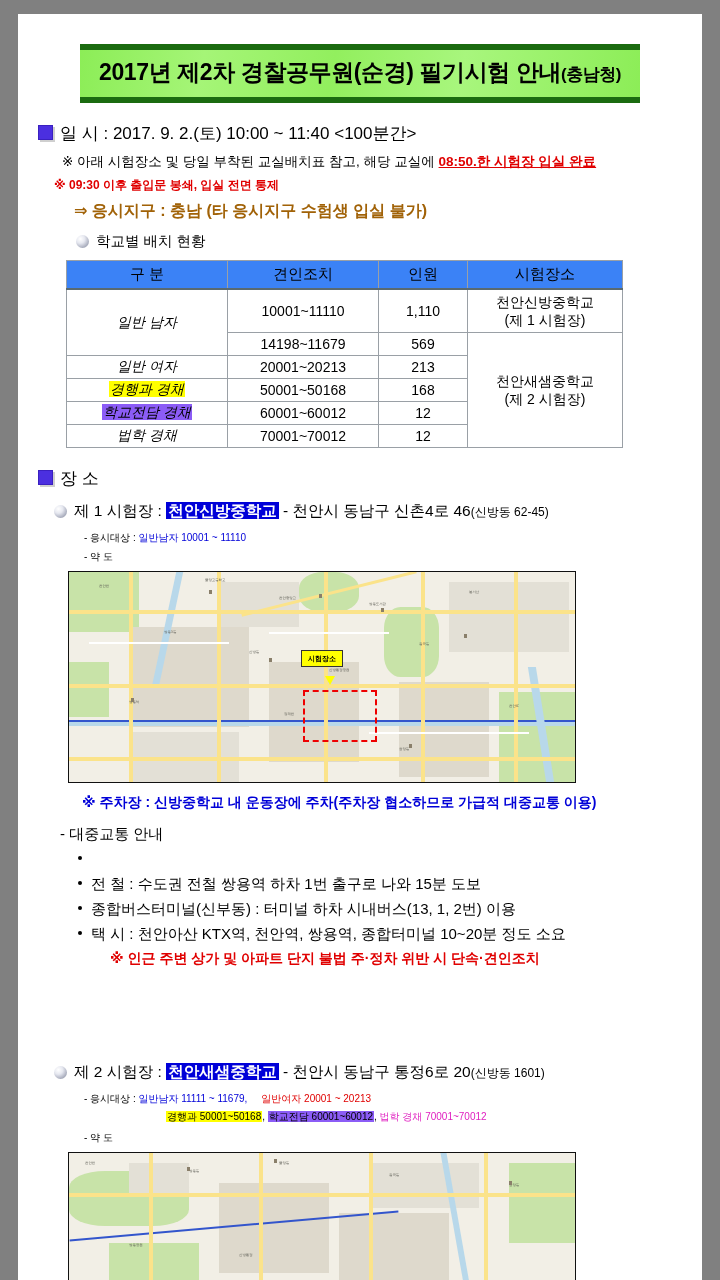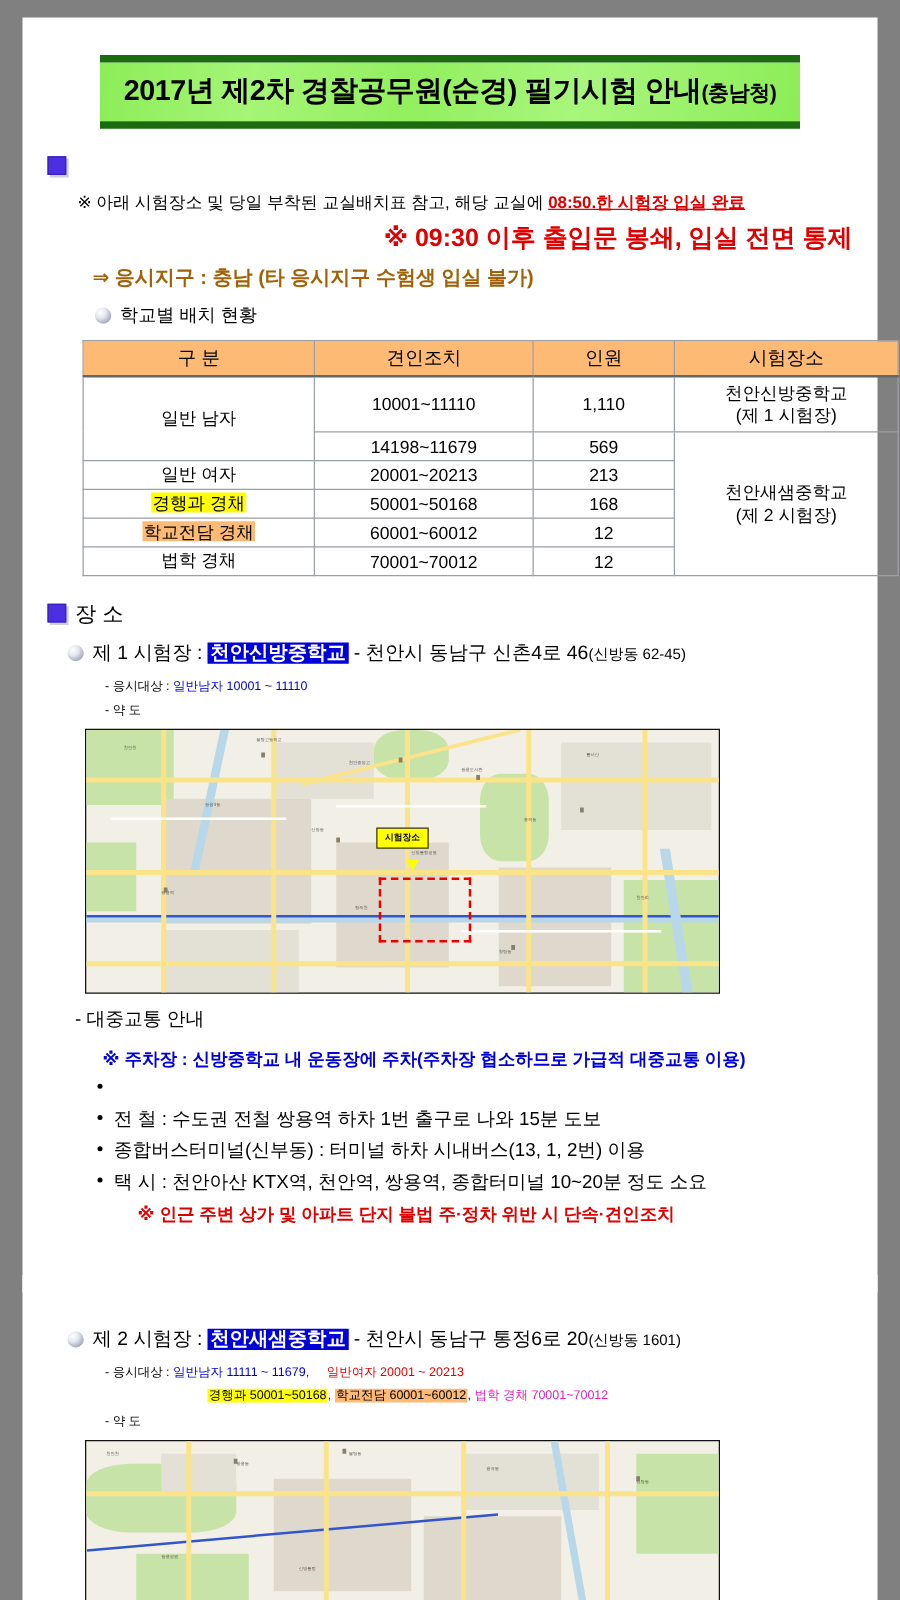--- a/index.html
+++ b/index.html
@@ -95,75 +95,75 @@
     margin-top: 18px;
     font-weight: normal;
   }
   .l-note {
     font-size: 13.5px;
     color: #000;
     margin-left: 24px;
     margin-top: 5px;
   }
   .l-note2 {
-    font-size: 20px;
+    font-size: 12px;
     color: #e00000;
     font-weight: bold;
+    margin-left: 16px;
     margin-top: 4px;
-    text-align: right;
   }
   .l-note3 {
     font-size: 16px;
     color: #a16207;
     font-weight: bold;
     margin-left: 36px;
     margin-top: 4px;
   }
   .l-sub {
     font-size: 10px;
     margin-left: 28px;
     margin-top: 7px;
   }
 
   .red { color: #e00000; }
   .blue { color: #0000d8; }
   .u { text-decoration: underline; }
   .bold { font-weight: bold; }
   .hl-blue { background: #0000d8; color: #ffffff; font-weight: bold; padding: 0 2px; }
   .hl-yellow { background: #ffff00; color: #000; padding: 0 1px; }
-  .hl-green  { background: #fdba74; color: #000; padding: 0 1px; }
+  .hl-green  { background: #8b5cf6; color: #000; padding: 0 1px; }
   .magenta { color: #e020c0; }
   .small { font-size: 12px; }
 
   
   table.alloc {
     border-collapse: collapse;
     margin: 8px 0 0 28px;
     width: 552px;
     table-layout: fixed;
   }
   table.alloc td, table.alloc th {
     border: 1px solid #9aa0a6;
     text-align: center;
     font-size: 14px;
     color: #000;
     padding: 2px 0;
     font-weight: normal;
   }
   table.alloc thead th {
-    background: #fdba74;
+    background: #3b82f6;
     font-size: 15px;
-    padding: 4px 12px;
+    padding: 4px 0;
     border-bottom: 2px solid #5a6a70;
   }
   table.alloc .c-div  { width: 160px; }
   table.alloc .c-num  { width: 150px; }
   table.alloc .c-cnt  { width: 88px; }
   table.alloc .c-loc  { width: 154px; }
-  .cell-div { font-weight: bold; font-size: 14.5px; }
+  .cell-div { font-weight: bold; font-size: 14.5px; font-style: italic; }
   .loc-cell { font-size: 14.5px; line-height: 1.3; }
   .row-h { height: 23px; }
   .row-h2 { height: 44px; }
 
   
   .map-frame {
     margin: 7px 0 0 30px;
     border: 1px solid #111;
     width: 506px;
     position: relative;
@@ -250,21 +250,21 @@
 <div class="doc-viewport">
 
   <div class="page page-1">
     <div class="page-inner">
 
       <div class="title-banner">
         <span class="t-main">2017년  제2차  경찰공무원(순경)  필기시험  안내</span><span class="t-sub">(충남청)</span>
       </div>
 
       <div class="line l-head">
-        <span class="sq-bullet"></span>
+        <span class="sq-bullet"></span><span>일 시 : 2017. 9. 2.(토)  10:00 ~ 11:40 &lt;100분간&gt;</span>
       </div>
 
       <div class="line l-note">
         <span>※ 아래 시험장소 및 당일 부착된 교실배치표 참고, 해당 교실에 </span><span class="red bold u">08:50.한 시험장 입실 완료</span>
       </div>
 
       <div class="line l-note2">※ 09:30 이후 출입문 봉쇄, 입실 전면 통제</div>
 
       <div class="line l-note3">⇒ 응시지구 : 충남 (타 응시지구 수험생 입실 불가)</div>
 
@@ -389,23 +389,23 @@
           <div class="m-poi" style="left:395px;top:62px;"></div>
           <div class="m-poi" style="left:62px;top:126px;"></div>
           <div class="m-poi" style="left:340px;top:172px;"></div>
 
           <div class="dashbox" style="left:234px;top:118px;width:70px;height:48px;"></div>
           <div class="callout-tail" style="left:256px;top:104px;"></div>
           <div class="callout" style="left:232px;top:78px;">시험장소</div>
         </div>
       </div>
 
+      <div class="line l-park">※ 주차장 : 신방중학교 내 운동장에 주차(주차장 협소하므로 가급적 대중교통 이용)</div>
+
       <div class="line l-transit-head">- 대중교통 안내</div>
-
-      <div class="line l-park">※ 주차장 : 신방중학교 내 운동장에 주차(주차장 협소하므로 가급적 대중교통 이용)</div>
 
       <div class="line l-transit">
         <span class="dot-bullet"></span>
       </div>
       <div class="line l-transit">
         <span class="dot-bullet"></span><span>전    철 : 수도권 전철 쌍용역 하차 1번 출구로 나와 15분 도보</span>
       </div>
       <div class="line l-transit">
         <span class="dot-bullet"></span><span>종합버스터미널(신부동) : 터미널 하차 시내버스(13, 1, 2번) 이용</span>
       </div>

